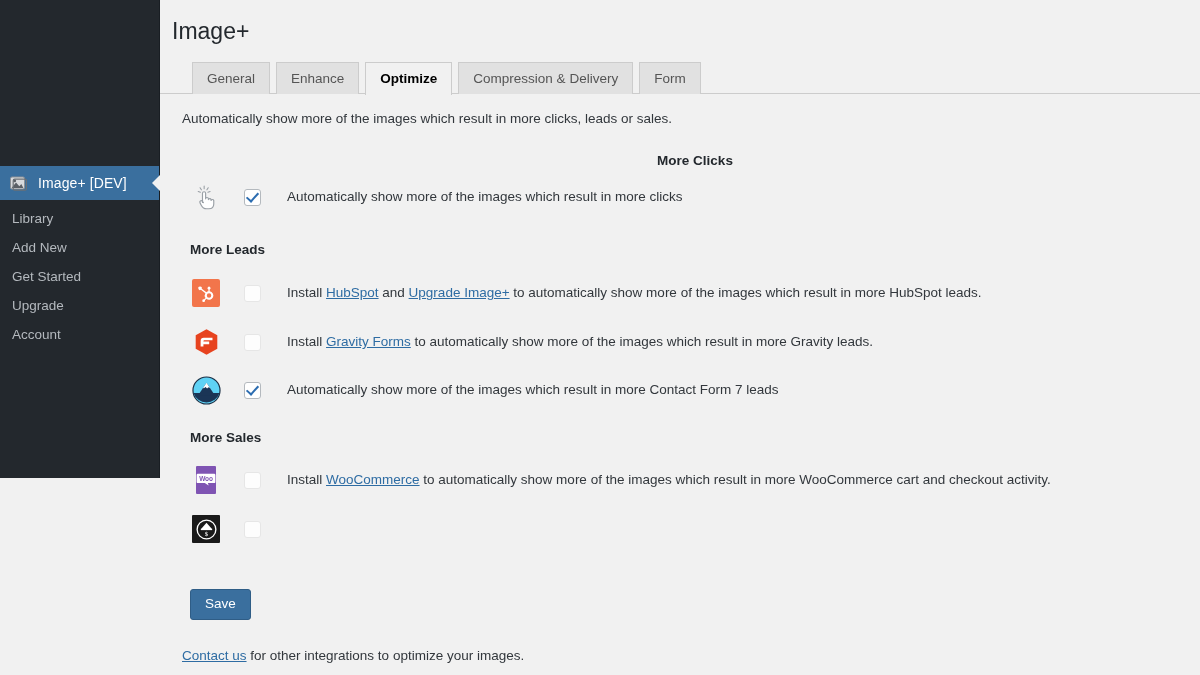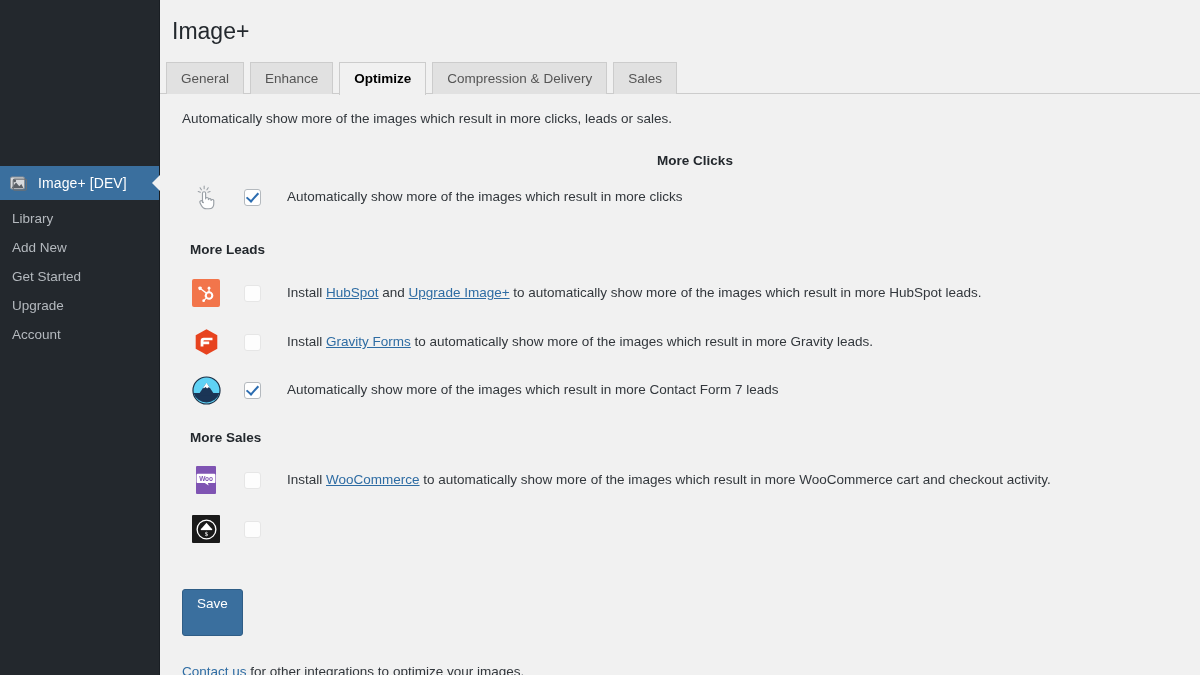--- a/index.html
+++ b/index.html
@@ -7,21 +7,21 @@
     width: 1200px; height: 675px;
     overflow: hidden;
     background: #f1f1f1;
     font-family: "Liberation Sans", sans-serif;
     -webkit-font-smoothing: antialiased;
   }
   .screen { position: relative; width: 1200px; height: 675px; display: flex; }
 
   
   .sidebar {
-    width: 160px; flex: 0 0 160px; height: 675px;
+    width: 160px; flex: 0 0 160px; height: 478px;
     background: #23282d;
     position: relative;
     box-sizing: border-box;
     border-right: 1px solid #191e23;
   }
   .sb-spacer { height: 166px; }
   .sb-current {
     position: relative;
     height: 34px;
     background: #3a6f9e;
@@ -56,21 +56,21 @@
     font-size: 23px; font-weight: 400; color: #23282d;
     margin: 0; padding: 17px 0 0 12px; line-height: 29px;
   }
 
   
   .tabs-wrap { position: relative; margin-top: 16px; height: 32px; }
   .tabs-line {
     position: absolute; left: 0; right: 0; bottom: 0;
     height: 1px; background: #ccc;
   }
-  .tabs { position: relative; display: flex; align-items: flex-end; padding-left: 6px; height: 32px; }
+  .tabs { position: relative; display: flex; align-items: flex-end; padding-left: 32px; height: 32px; }
   .tab {
     position: relative; z-index: 2;
     background: #e1e1e1;
     border: 1px solid #ccc;
     border-bottom: none;
     color: #555;
     font-size: 13.5px; line-height: 1;
     padding: 9px 14px 9px 14px;
     margin-right: 6px;
     box-sizing: border-box;
@@ -135,26 +135,26 @@
   }
   .row-text {
     margin-left: 26px;
     font-size: 13.5px; color: #32373c; line-height: 18px;
     white-space: nowrap;
   }
   .lnk { color: #2e6ca3; text-decoration: underline; cursor: pointer; }
 
   
   .save-btn {
-    margin-top: 44px; margin-left: 0px;
+    margin-top: 44px; margin-left: 8px;
     background: #3a6f9e;
     border: 1px solid #2f5d86;
     border-radius: 3px;
     color: #fff; font-size: 13.5px;
-    padding: 7px 14px 24px 14px;
+    padding: 7px 14px 8px 14px;
     cursor: pointer;
     font-family: "Liberation Sans", sans-serif;
     display: inline-block; line-height: 14px;
   }
   .footer-note {
     margin-top: 27px; font-size: 13.5px; color: #32373c; line-height: 18px;
   }
 
   
   .ic-hs  { width: 28px; height: 28px; background: #f2754b; border-radius: 2px;
@@ -201,21 +201,21 @@
 
     <h1 class="page-title">Image+</h1>
 
     <div class="tabs-wrap">
       <div class="tabs-line"></div>
       <div class="tabs">
         <div class="tab">General</div>
         <div class="tab">Enhance</div>
         <div class="tab active">Optimize</div>
         <div class="tab">Compression &amp; Delivery</div>
-        <div class="tab">Sales</div>
+        <div class="tab">Form</div>
       </div>
     </div>
 
     <div class="content">
 
       <p class="intro">Automatically show more of the images which result in more clicks, leads or sales.</p>
 
       
       <h2 class="group-title gt-clicks">More Clicks</h2>
 

